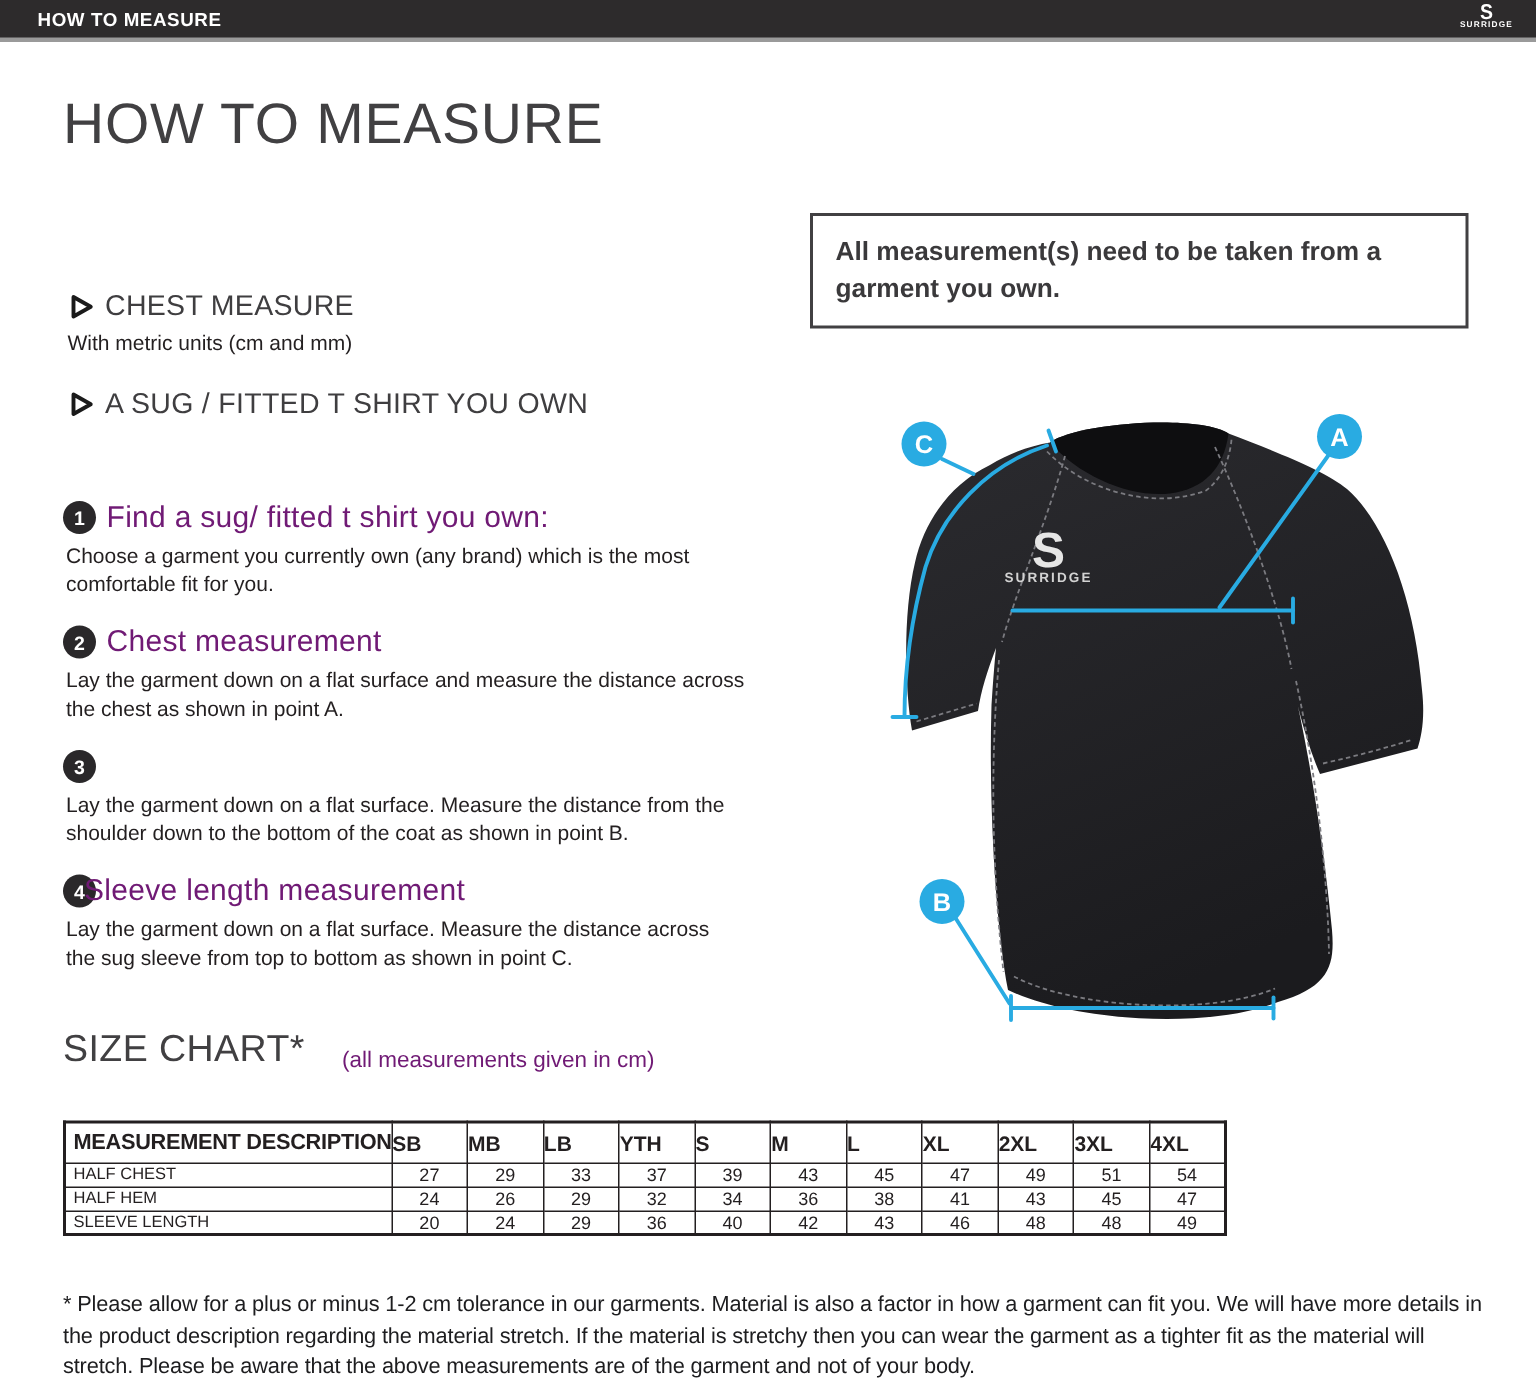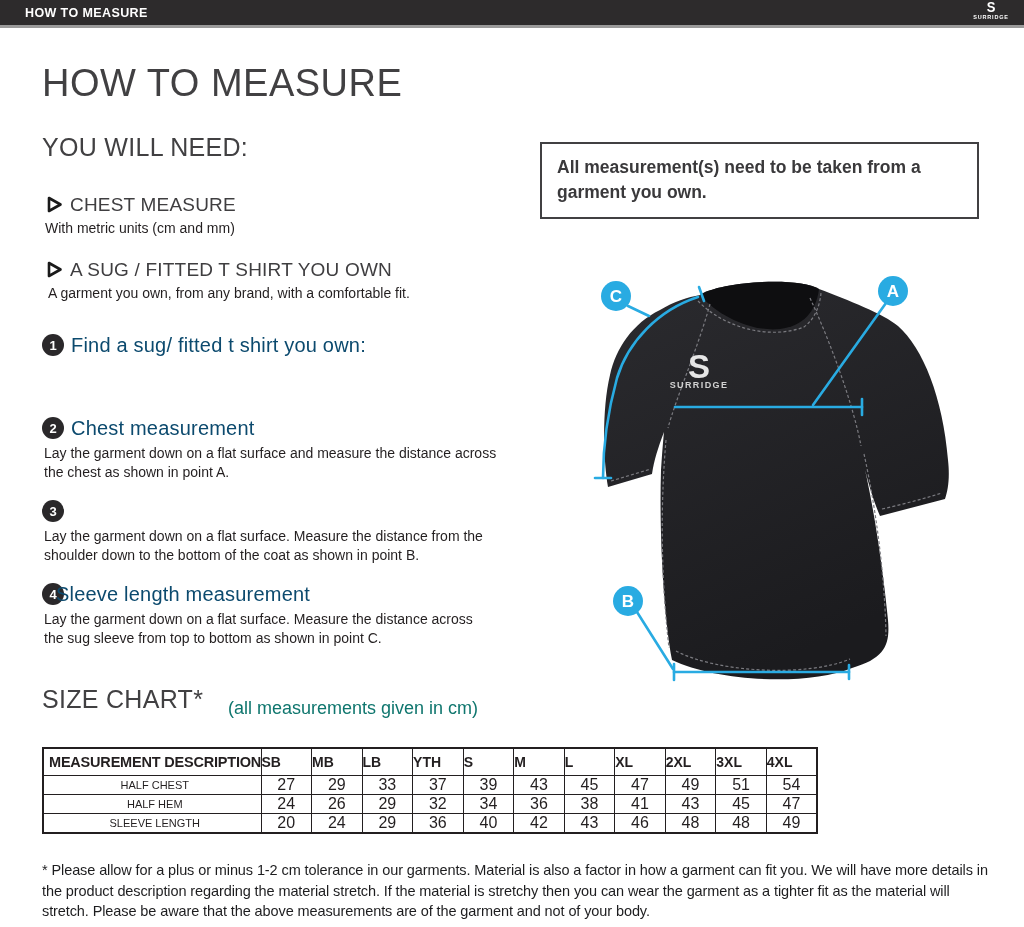--- a/index.html
+++ b/index.html
@@ -14,88 +14,87 @@
   .topbar-title { color:#fff; font-size:12.5px; font-weight:600; letter-spacing:.4px; padding-left:25px; }
   .topbar-logo { position:absolute; right:8px; top:1px; width:50px; height:26px; text-align:center; color:#fff; line-height:1; }
   .topbar-logo .s-mark { display:block; font-size:13px; font-weight:bold; transform:scaleY(1.1); }
   .topbar-logo .s-word { display:block; font-size:5.5px; letter-spacing:.8px; margin-top:1px; font-weight:bold; }
 
   
   .h1 { position:absolute; left:42px; top:62px; font-size:38px; color:#414042; letter-spacing:.5px; }
   .h2 { position:absolute; font-size:25px; color:#414042; letter-spacing:.3px; }
   #you-will-need-heading { left:42px; top:133px; }
   #size-chart-heading { left:42px; top:685px; }
-  .size-chart-sub { position:absolute; left:228px; top:698px; font-size:18px; color:#0f766e; }
+  .size-chart-sub { position:absolute; left:228px; top:698px; font-size:15px; color:#701a75; }
 
   
   .need-item-title { position:absolute; font-size:19px; color:#3f3e40; letter-spacing:.2px; }
   .need-item-sub { position:absolute; font-size:14px; color:#231f20; }
   .tri-icon { position:absolute; width:17px; height:17px; }
 
   
   .step-circle { position:absolute; width:22px; height:22px; border-radius:50%;
                  background:#2a282a; color:#fff; font-size:13px; font-weight:bold;
                  display:flex; align-items:center; justify-content:center; }
-  .step-title { position:absolute; font-size:20px; color:#0c4a6e; letter-spacing:.2px; }
+  .step-title { position:absolute; font-size:20px; color:#701a75; letter-spacing:.2px; }
   .step-body { position:absolute; font-size:14px; color:#231f20; line-height:1.35; width:478px; }
 
   
   .note-box { position:absolute; left:540px; top:142px; width:439px; min-height:75px;
               border:2px solid #414042; padding:11px 15px; font-size:17.5px;
               font-weight:bold; color:#3a393b; line-height:1.45; }
 
   
   .diagram { position:absolute; left:558px; top:238px; width:466px; height:462px; }
 
   
   .size-table { position:absolute; left:42px; top:747px; width:776px;
                 border-collapse:collapse; table-layout:fixed; }
   .size-table td, .size-table th { border:1px solid #231f20; overflow:hidden; white-space:nowrap; }
   .size-table { border:2px solid #231f20; }
   .size-table .hdr th { height:27px; font-size:14px; font-weight:bold; text-align:left; }
   .size-table .hdr th.desc { font-size:14.5px; text-align:left; padding-left:5px; letter-spacing:-.2px; }
   .size-table .metric td { height:15px; font-size:10.5px; font-weight:bold; padding-left:5px; }
-  .size-table .data td { height:16px; font-size:16px; text-align:center; }
-  .size-table .data td.lbl { font-size:11px; text-align:center; padding-left:5px; }
+  .size-table .data td { height:16px; font-size:12px; text-align:center; }
+  .size-table .data td.lbl { font-size:11px; text-align:left; padding-left:5px; }
 
   
   .footnote { position:absolute; left:42px; top:860px; width:948px; font-size:14.5px;
               line-height:1.42; color:#1d1d1f; letter-spacing:-.1px; }
 </style>
 </head>
 <body>
 
 <div class="page">
 
   <div class="topbar">
     <span class="topbar-title">HOW TO MEASURE</span>
     <span class="topbar-logo">
       <span class="s-mark">S</span>
       <span class="s-word">SURRIDGE</span>
     </span>
   </div>
 
   <div class="h1">HOW TO MEASURE</div>
 
-  <div class="h2" id="you-will-need-heading">YOU WILL NEED:</div>
 
   <svg class="tri-icon" style="left:46px; top:196px;" viewBox="0 0 17 17">
     <path d="M3 2 L14.5 8.5 L3 15 Z" fill="#fff" stroke="#1a1a1a" stroke-width="2.6" stroke-linejoin="round"></path>
   </svg>
   <div class="need-item-title" style="left:70px; top:194px;">CHEST MEASURE</div>
   <div class="need-item-sub" style="left:45px; top:220px;">With metric units (cm and mm)</div>
 
   <svg class="tri-icon" style="left:46px; top:261px;" viewBox="0 0 17 17">
     <path d="M3 2 L14.5 8.5 L3 15 Z" fill="#fff" stroke="#1a1a1a" stroke-width="2.6" stroke-linejoin="round"></path>
   </svg>
   <div class="need-item-title" style="left:70px; top:259px;">A SUG / FITTED T SHIRT YOU OWN</div>
-  <div class="need-item-sub" style="left:48px; top:285px;">A garment you own, from any brand, with a comfortable fit.</div>
 
   <div class="step-circle" style="left:42px; top:334px;">1</div>
   <div class="step-title" style="left:71px; top:334px;">Find a sug/ fitted t shirt you own:</div>
+  <div class="step-body" style="left:44px; top:361px;">Choose a garment you currently own (any brand) which is the most comfortable fit for you.</div>
 
   <div class="step-circle" style="left:42px; top:417px;">2</div>
   <div class="step-title" style="left:71px; top:417px;">Chest measurement</div>
   <div class="step-body" style="left:44px; top:444px; width:462px;">Lay the garment down on a flat surface and measure the distance across the chest as shown in point A.</div>
 
   <div class="step-circle" style="left:42px; top:500px;">3</div>
   <div class="step-body" style="left:44px; top:527px;">Lay the garment down on a flat surface. Measure the distance from the shoulder down to the bottom of the coat as shown in point B.</div>
 
   <div class="step-circle" style="left:42px; top:583px;">4</div>
   <div class="step-title" style="left:56px; top:583px;">Sleeve length measurement</div>

